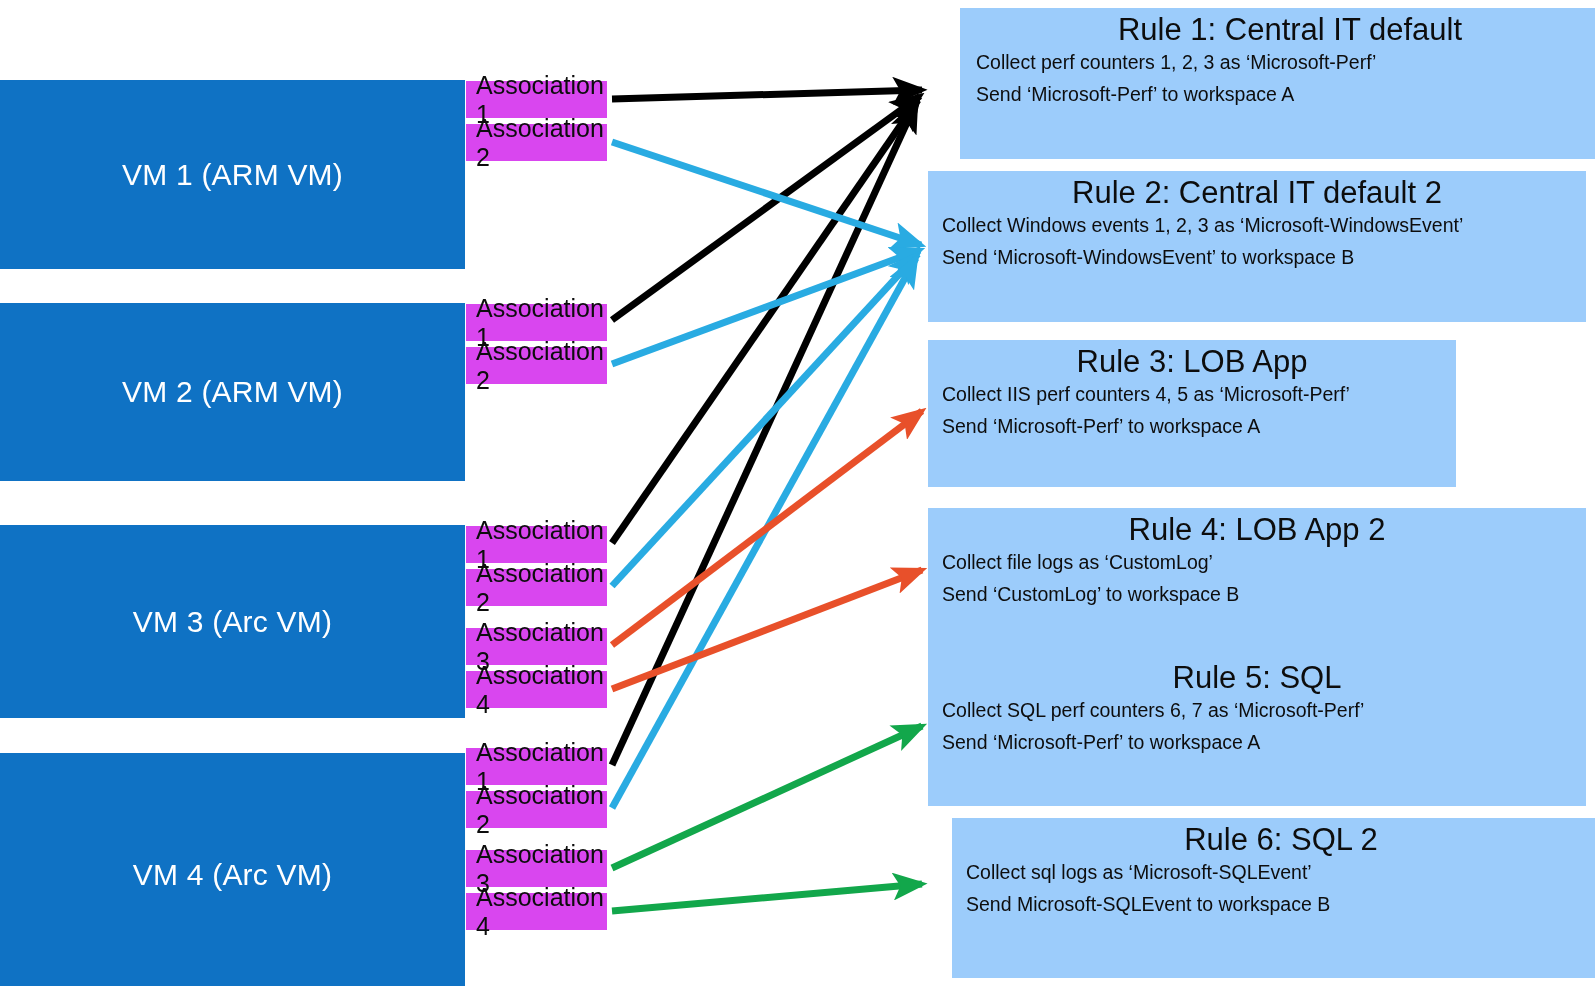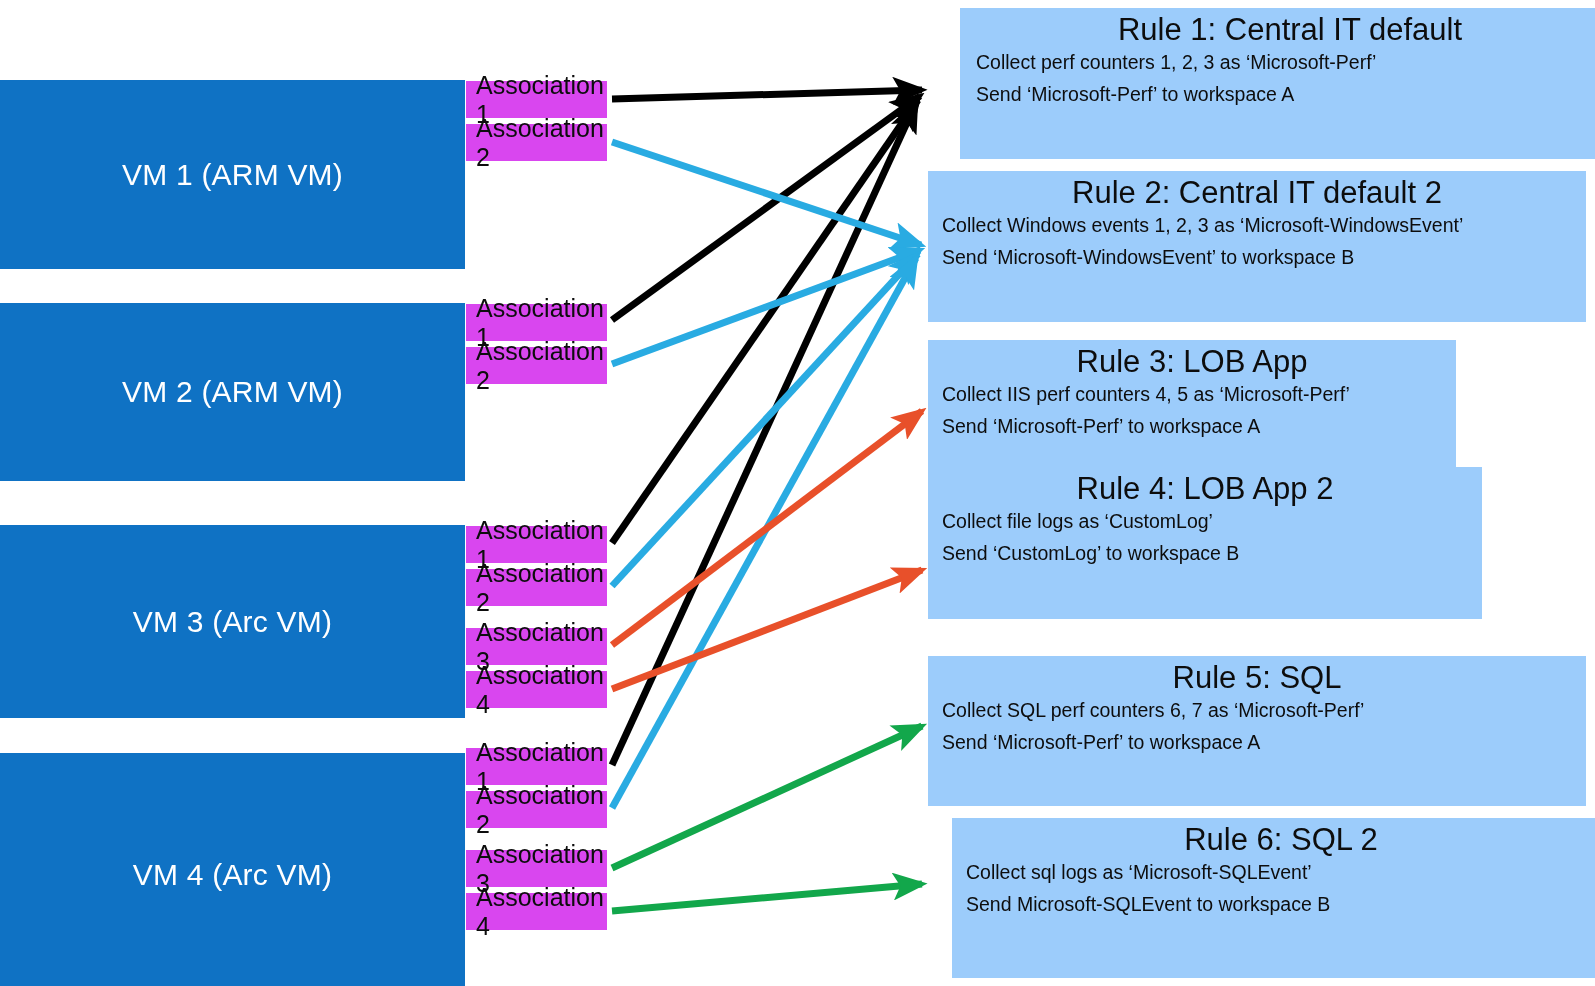--- a/index.html
+++ b/index.html
@@ -176,21 +176,21 @@
     <div class="rule-line">Collect Windows events 1, 2, 3 as ‘Microsoft-WindowsEvent’</div>
     <div class="rule-line second">Send ‘Microsoft-WindowsEvent’ to workspace B</div>
   </div>
 
   <div class="rule-box" style="left:928px; top:340px; width:528px; height:147px;">
     <div class="rule-title">Rule 3: LOB App</div>
     <div class="rule-line">Collect IIS perf counters 4, 5 as ‘Microsoft-Perf’</div>
     <div class="rule-line second">Send ‘Microsoft-Perf’ to workspace A</div>
   </div>
 
-  <div class="rule-box" style="left:928px; top:467px; width:554px; height:152px;">
+  <div class="rule-box" style="left:928px; top:508px; width:658px; height:152px;">
     <div class="rule-title">Rule 4: LOB App 2</div>
     <div class="rule-line">Collect file logs as ‘CustomLog’</div>
     <div class="rule-line second">Send ‘CustomLog’ to workspace B</div>
   </div>
 
   <div class="rule-box" style="left:928px; top:656px; width:658px; height:150px;">
     <div class="rule-title">Rule 5: SQL</div>
     <div class="rule-line">Collect SQL perf counters 6, 7 as ‘Microsoft-Perf’</div>
     <div class="rule-line second">Send ‘Microsoft-Perf’ to workspace A</div>
   </div>

